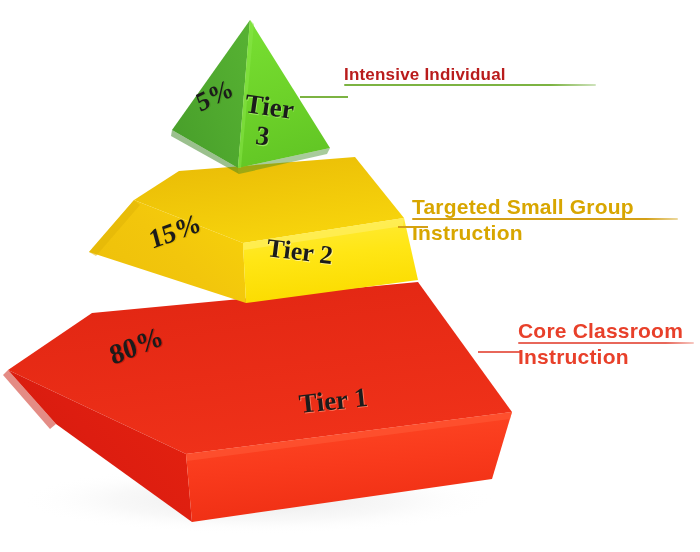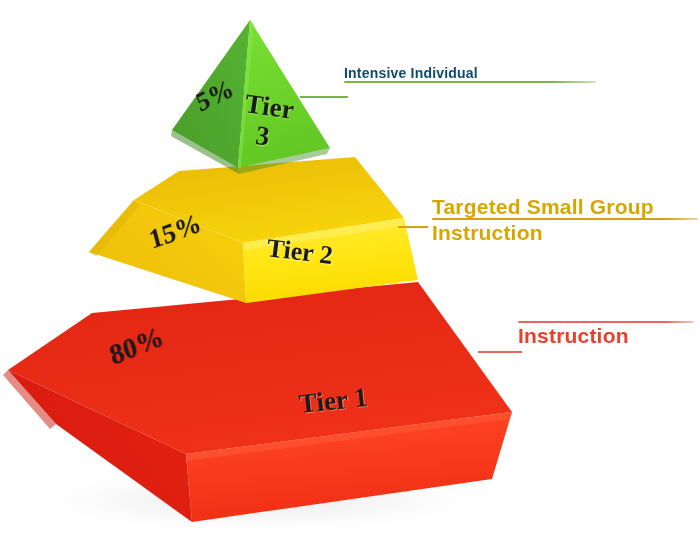--- a/index.html
+++ b/index.html
@@ -38,27 +38,27 @@
     line-height: 1.02;
   }
   .rule {
     height: 2px;
     border-radius: 1px;
     margin: 1px 0 2px 0;
   }
   
   #label-tier3 { left: 344px; top: 66px; }
   #label-tier3 .label-line1,
-  #label-tier3 .label-line2 { color: #0c4a6e; font-size: 14px; }
+  #label-tier3 .label-line2 { color: #b91c1c; font-size: 17px; }
   #label-tier3 .rule {
     background: linear-gradient(to right, #7cb342 0%, #7cb342 82%, #cfe3bd 100%);
     width: 252px;
   }
   
-  #label-tier2 { left: 432px; top: 196px; }
+  #label-tier2 { left: 412px; top: 196px; }
   #label-tier2 .label-line1,
   #label-tier2 .label-line2 { color: #d8a600; font-size: 21px; }
   #label-tier2 .rule {
     background: linear-gradient(to right, #d4a017 0%, #d4a017 88%, #ecd9a0 100%);
     width: 266px;
   }
   
   #label-tier1 { left: 518px; top: 320px; }
   #label-tier1 .label-line1,
   #label-tier1 .label-line2 { color: #e8402a; font-size: 21px; }
@@ -214,17 +214,18 @@
     <div class="rule"></div>
   </div>
 
   <div class="label-block" id="label-tier2">
     <div class="label-line1">Targeted Small Group</div>
     <div class="rule"></div>
     <div class="label-line2">Instruction</div>
   </div>
 
   <div class="label-block" id="label-tier1">
+    <div class="label-line1">Core Classroom</div>
     <div class="rule"></div>
     <div class="label-line2">Instruction</div>
   </div>
 
 </div>
 
 </body></html>

